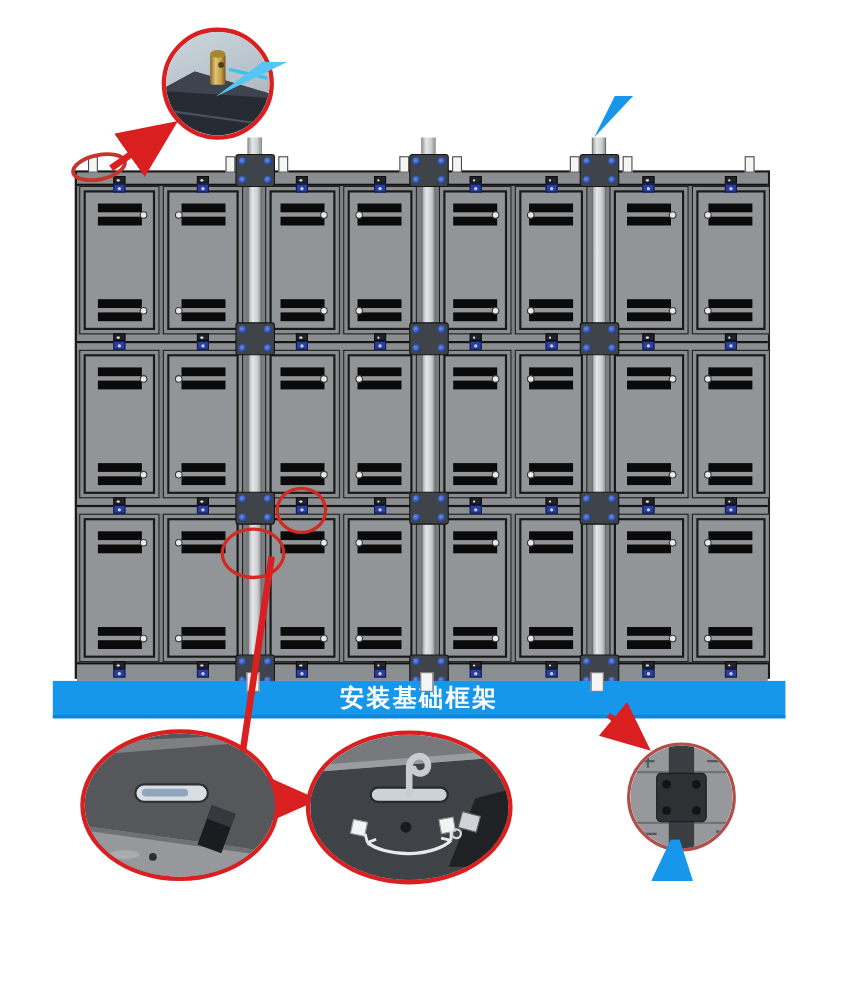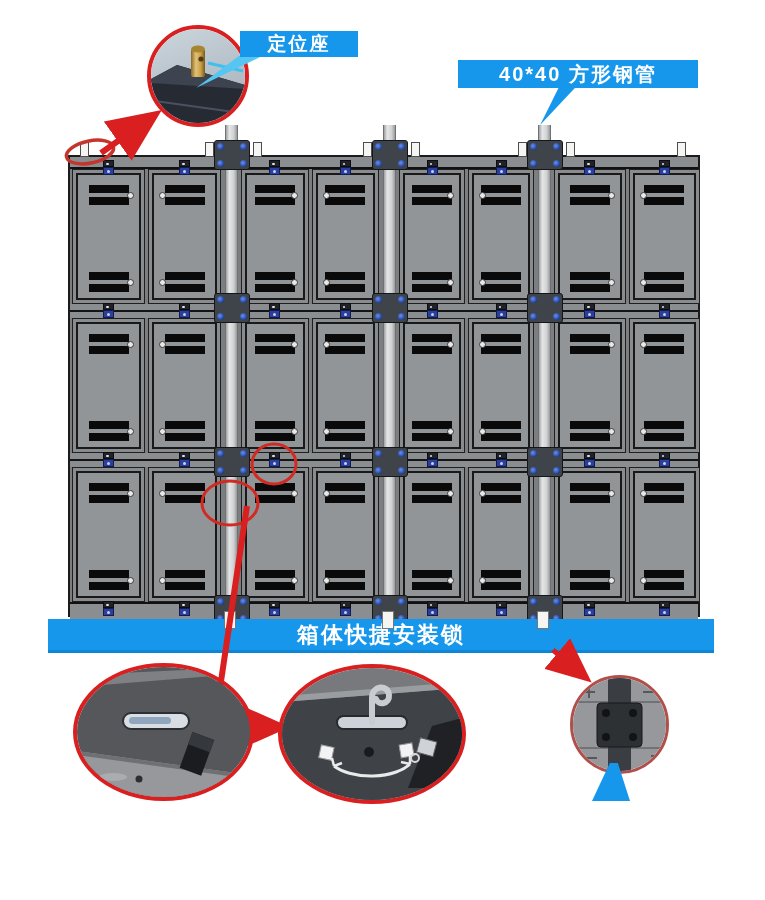--- a/index.html
+++ b/index.html
@@ -106,24 +106,22 @@
       <polygon points="0,50 26,36 94,56 94,60 0,54" fill="#3d4450"></polygon>
       <line x1="4" y1="72" x2="90" y2="84" stroke="#49515f" stroke-width="2"></line>
       <rect x="40" y="20" width="14" height="28" rx="2" fill="url(#brass)"></rect>
       <ellipse cx="47" cy="20" rx="7" ry="3.5" fill="#a8862f"></ellipse>
       <circle cx="50" cy="30" r="2.6" fill="#4f3d12"></circle>
       <line x1="92" y1="42" x2="57" y2="34" stroke="#3ec0f0" stroke-width="3"></line>
     </svg>
   </div>
 
   <div id="wedge-positioning-seat" class="wedge"></div>
-  <div id="label-positioning-seat" class="blabel">定位座</div>
 
   <div id="wedge-steel-pipe" class="wedge"></div>
-  <div id="label-steel-pipe" class="blabel">40*40 方形钢管</div>
 
   <div id="grid">
       <div class="rail" style="top: 0px; height: 12px; border-bottom: 2px solid rgb(17, 17, 17);"></div>
       <div class="rail" style="top: 147px; height: 14px;">
         <div class="seam-line"></div>
       </div>
       <div class="rail" style="top: 296px; height: 14px;">
         <div class="seam-line"></div>
       </div>
       <div class="rail" style="top: 445px; height: 17px; border-top: 2px solid rgb(17, 17, 17);"></div>
@@ -669,21 +667,21 @@
       <div class="tab" style="left: 10px; top: -15px;"></div>
       <div class="tab" style="left: 135px; top: -15px;"></div>
       <div class="tab" style="left: 183px; top: -15px;"></div>
       <div class="tab" style="left: 293px; top: -15px;"></div>
       <div class="tab" style="left: 341px; top: -15px;"></div>
       <div class="tab" style="left: 448px; top: -15px;"></div>
       <div class="tab" style="left: 496px; top: -15px;"></div>
       <div class="tab" style="left: 607px; top: -15px;"></div>
     </div>
 
-  <div id="label-base-frame" class="blabel">箱体快捷安装锁</div>
+  <div id="label-base-frame" class="blabel">安装基础框架</div>
 
   <div id="circle-lock-open" class="photo-circle">
     <svg viewBox="0 0 173 130">
       <rect width="173" height="130" fill="#55575b"></rect>
       <polygon points="0,20 173,6 173,0 0,8" fill="#7e8084"></polygon>
       <polygon points="0,84 173,108 173,130 0,130" fill="#96989b"></polygon>
       <polygon points="0,84 173,108 173,112 0,88" fill="#6e7074"></polygon>
       <rect x="46" y="46" width="66" height="16" rx="8" fill="#d8dee3" stroke="#2c2f33" stroke-width="2"></rect>
       <rect x="52" y="50" width="42" height="7" rx="3.5" fill="#8fa6bd"></rect>
       <g transform="rotate(20 120 88)">

